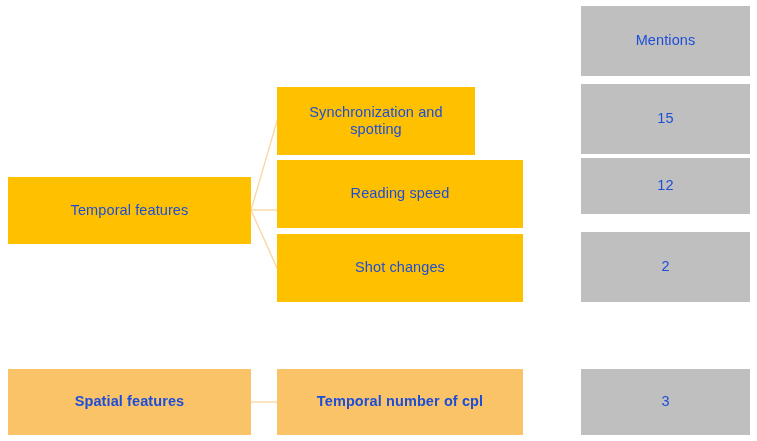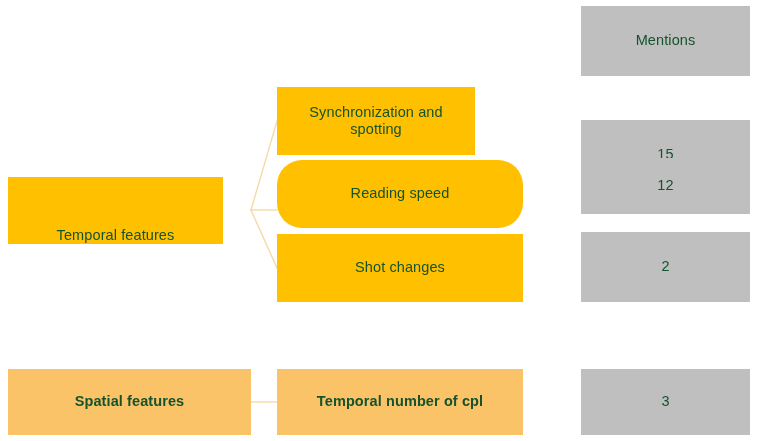--- a/index.html
+++ b/index.html
@@ -17,58 +17,58 @@
     height: 441px;
     background: #ffffff;
     overflow: hidden;
   }
   .node {
     position: absolute;
     display: flex;
     align-items: center;
     justify-content: center;
     text-align: center;
-    color: #14532d;
+    color: #1d4ed8;
     font-size: 14.5px;
     font-weight: 400;
     line-height: 1.2;
     letter-spacing: 0.1px;
     box-sizing: border-box;
-    padding: 0 8px;
+    padding: 12px 8px;
     z-index: 3;
   }
   .node.gold      { background: #ffc000; }
   .node.lightgold { background: #fac368; font-weight: bold; }
   .node.gray      { background: #bfbfbf; }
 
   
   .n-temporal {
-    left: 8px;  top: 177px;  width: 215px; height: 67px; align-items: flex-end;
+    left: 8px;  top: 177px;  width: 243px; height: 67px;
   }
   .n-spatial {
     left: 8px;  top: 369px;  width: 243px; height: 66px;
   }
 
   
   .n-sync {
     left: 277px; top: 87px;  width: 198px; height: 68px;
   }
   .n-reading {
-    left: 277px; top: 160px; width: 246px; height: 68px; border-radius: 25px;
+    left: 277px; top: 160px; width: 246px; height: 68px;
   }
   .n-shot {
     left: 277px; top: 234px; width: 246px; height: 68px;
   }
   .n-maxcpl {
     left: 277px; top: 369px; width: 246px; height: 66px;
   }
 
   
   .n-mentions { left: 581px; top: 6px;   width: 169px; height: 70px; }
-  .n-v15      { left: 581px; top: 84px;  width: 169px; height: 70px; margin-top: 36px; }
+  .n-v15      { left: 581px; top: 84px;  width: 169px; height: 70px; }
   .n-v12      { left: 581px; top: 158px; width: 169px; height: 56px; }
   .n-v2       { left: 581px; top: 232px; width: 169px; height: 70px; }
   .n-v3       { left: 581px; top: 369px; width: 169px; height: 66px; }
 
   
   #connectors {
     position: absolute;
     left: 0; top: 0;
     width: 757px; height: 441px;
     z-index: 1;

